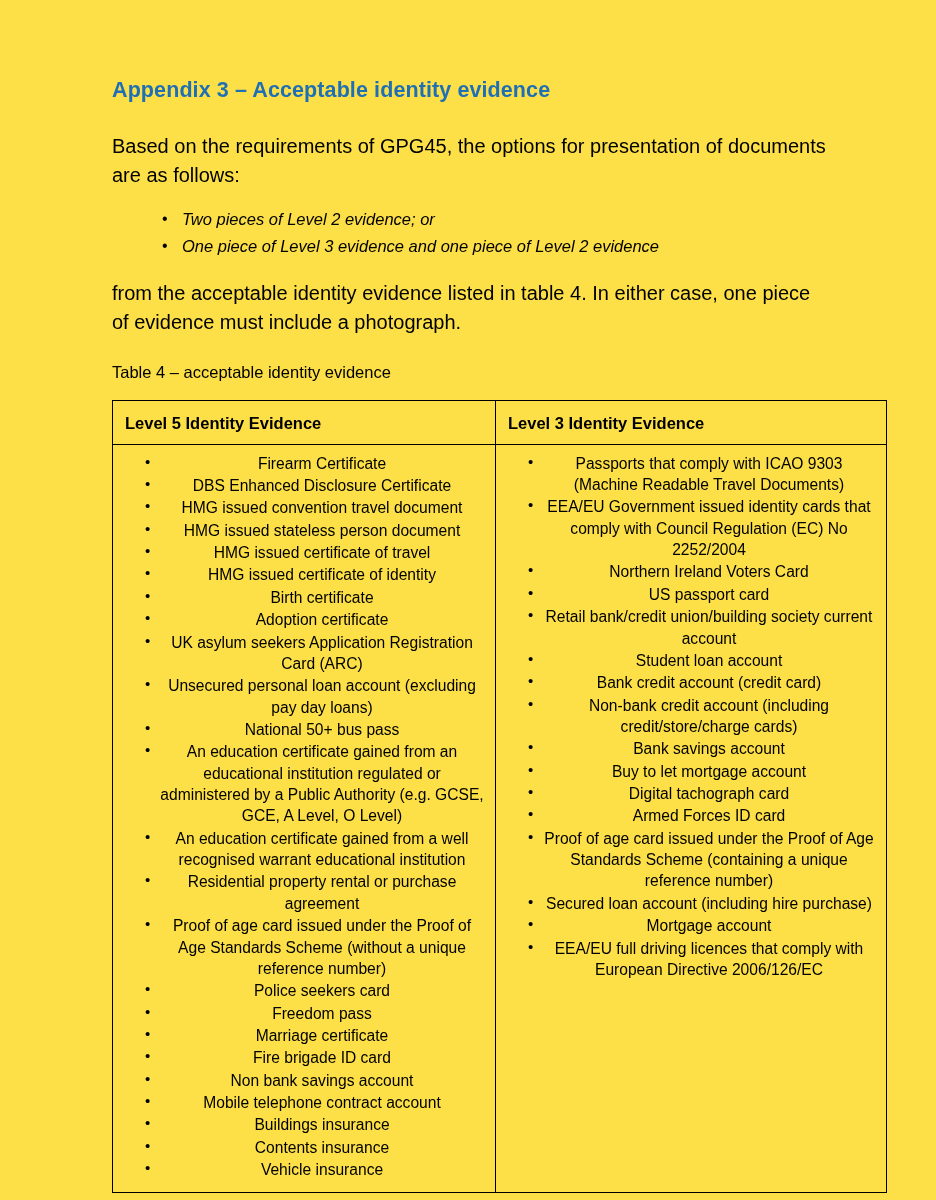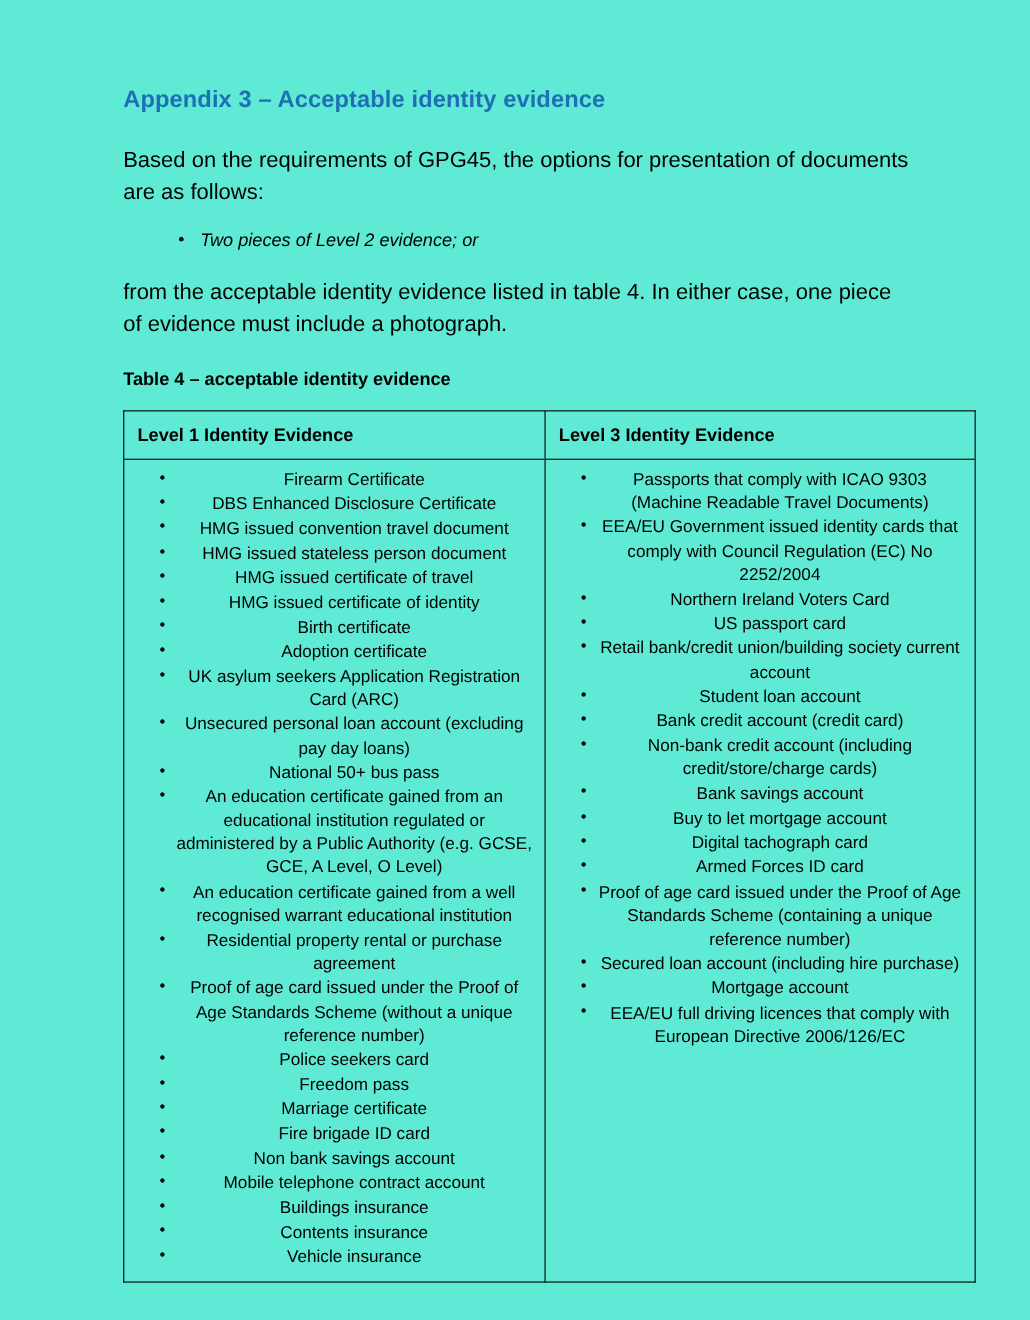--- a/index.html
+++ b/index.html
@@ -11,21 +11,21 @@
     height: 1200px;
     background: #ffffff;
     font-family: "Liberation Sans", sans-serif;
     color: #000000;
     overflow: hidden;
   }
   .page {
     position: relative;
     width: 936px;
     height: 1200px;
-    background: #5eead4;
+    background: #fde047;
     box-sizing: border-box;
     padding: 78px 62px 0 112px;
   }
   .doc-title {
     color: #1f6fb4;
     font-size: 21.5px;
     font-weight: bold;
     letter-spacing: 0.1px;
     margin: 0 0 28px 0;
     line-height: 1.2;
@@ -58,21 +58,21 @@
     font-style: normal;
   }
   .after-options {
     font-size: 20px;
     line-height: 1.45;
     margin: 0 0 26px 0;
     max-width: 720px;
   }
   .table-caption {
     font-size: 16.5px;
-    font-weight: bold;
+    font-weight: normal;
     margin: 0 0 18px 0;
   }
   table.evidence {
     border-collapse: collapse;
     width: 772px;
     table-layout: fixed;
     border: 1px solid #000000;
   }
   table.evidence td {
     border: 1px solid #000000;
@@ -115,31 +115,32 @@
 <body>
 
 <div class="page">
 
   <h1 class="doc-title">Appendix 3 – Acceptable identity evidence</h1>
 
   <p class="intro">Based on the requirements of GPG45, the options for presentation of documents are as follows:</p>
 
   <ul class="options">
     <li>Two pieces of Level 2 evidence; or</li>
+    <li>One piece of Level 3 evidence and one piece of Level 2 evidence</li>
   </ul>
 
   <p class="after-options">from the acceptable identity evidence listed in table 4. In either case, one piece of evidence must include a photograph.</p>
 
   <p class="table-caption">Table 4 – acceptable identity evidence</p>
 
   <table class="evidence">
     <tbody>
       <tr>
         <td class="col-left">
-          <div class="col-head">Level 1 Identity Evidence</div>
+          <div class="col-head">Level 5 Identity Evidence</div>
           <div class="col-body">
             <ul class="ev-list">
               <li>Firearm Certificate</li>
               <li>DBS Enhanced Disclosure Certificate</li>
               <li>HMG issued convention travel document</li>
               <li>HMG issued stateless person document</li>
               <li>HMG issued certificate of travel</li>
               <li>HMG issued certificate of identity</li>
               <li>Birth certificate</li>
               <li>Adoption certificate</li>

